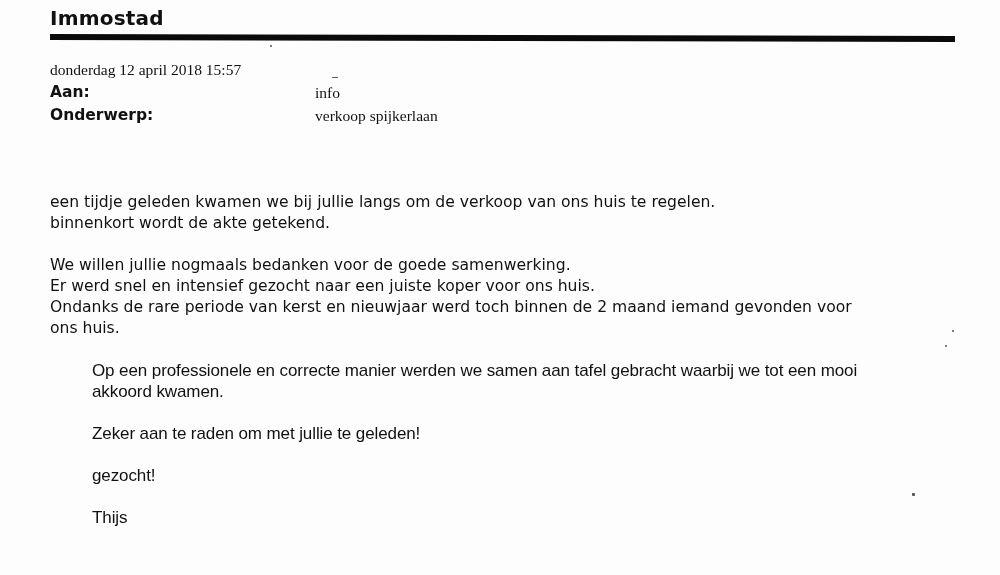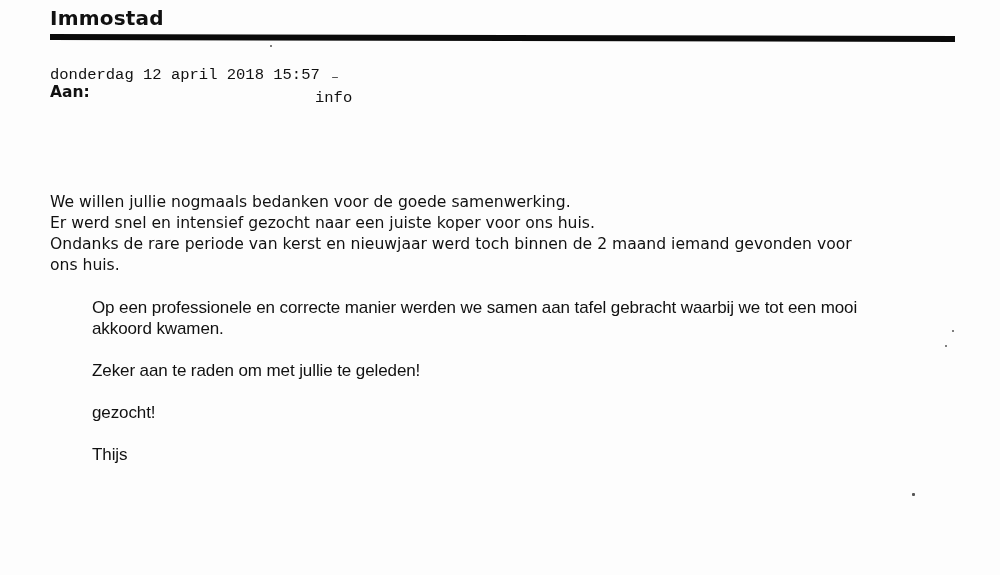--- a/index.html
+++ b/index.html
@@ -19,21 +19,21 @@
       position: absolute; left: 50px; top: 34px;
       width: 905px; height: 6px; background: #0a0a0a;
       transform: rotate(0.12deg); transform-origin: left center;
     }
     .headers {
       position: absolute; left: 50px; top: 58px;
       font-size: 15.5px; line-height: 23px;
     }
     .hrow { display: flex; height: 23px; }
     .hlabel { width: 265px; font-weight: bold; font-family: "DejaVu Sans", sans-serif; }
-    .hvalue { font-family: Liberation Mono, monospace; margin-top: 6px; }
+    .hvalue { font-family: Liberation Serif, serif; }
     .body-text {
       position: absolute; left: 50px; top: 192px; width: 920px;
       font-family: "DejaVu Sans", sans-serif;
       font-size: 15.6px; line-height: 21px;
     }
     .para { margin: 0 0 21px 0; white-space: pre-line; }
     .body-text .condensed {
       font-family: "Liberation Sans", sans-serif;
       font-size: 17px; letter-spacing: -0.1px; margin-left: 42px;
     }
@@ -49,23 +49,29 @@
   <div class="rule"></div>
 
   <div class="headers">
     <div class="hrow">
       <span class="hvalue">donderdag 12 april 2018 15:57</span>
     </div>
     <div class="hrow">
       <span class="hlabel">Aan:</span>
       <span class="hvalue">info</span>
     </div>
+    <div class="hrow">
+      <span class="hlabel">Onderwerp:</span>
+      <span class="hvalue">verkoop spijkerlaan</span>
+    </div>
   </div>
 
   <div class="body-text">
+    <p class="para">een tijdje geleden kwamen we bij jullie langs om de verkoop van ons huis te regelen.
+binnenkort wordt de akte getekend.</p>
     <p class="para">We willen jullie nogmaals bedanken voor de goede samenwerking.
 Er werd snel en intensief gezocht naar een juiste koper voor ons huis.
 Ondanks de rare periode van kerst en nieuwjaar werd toch binnen de 2 maand iemand gevonden voor
 ons huis.</p>
     <p class="para condensed">Op een professionele en correcte manier werden we samen aan tafel gebracht waarbij we tot een mooi
 akkoord kwamen.</p>
     <p class="para condensed">Zeker aan te raden om met jullie te geleden!</p>
     <p class="para condensed">gezocht!</p>
     <p class="para condensed">Thijs</p>
   </div>

